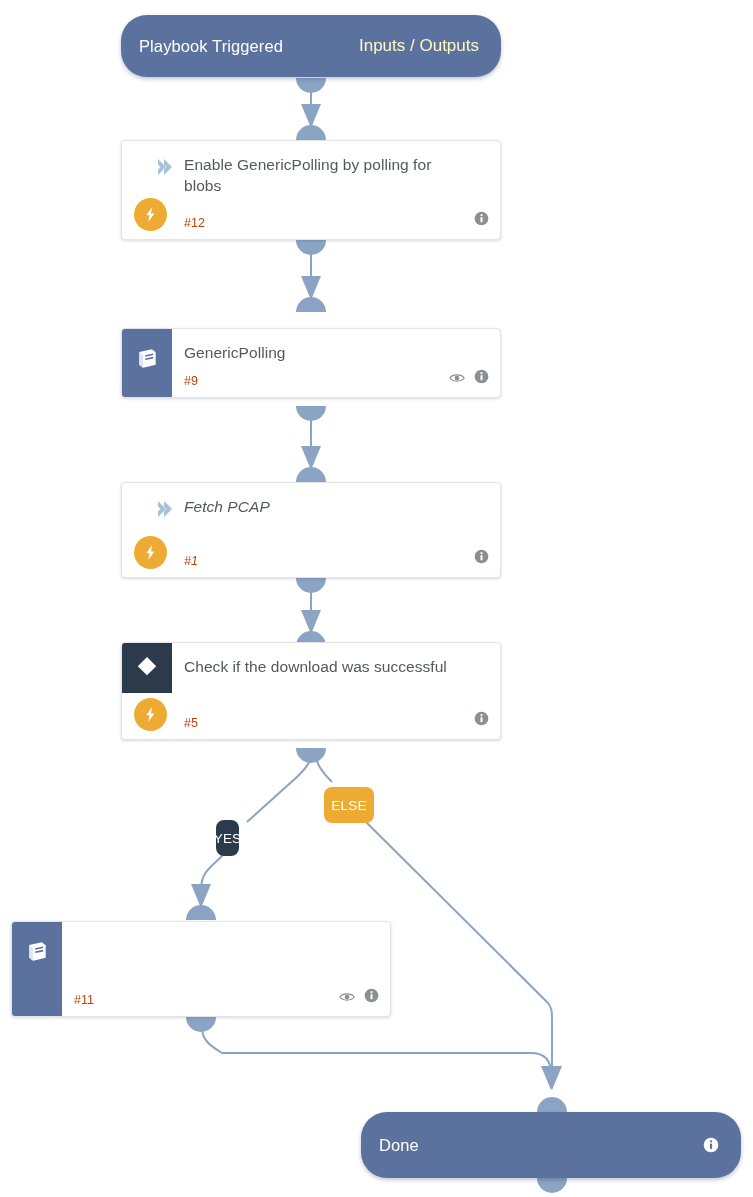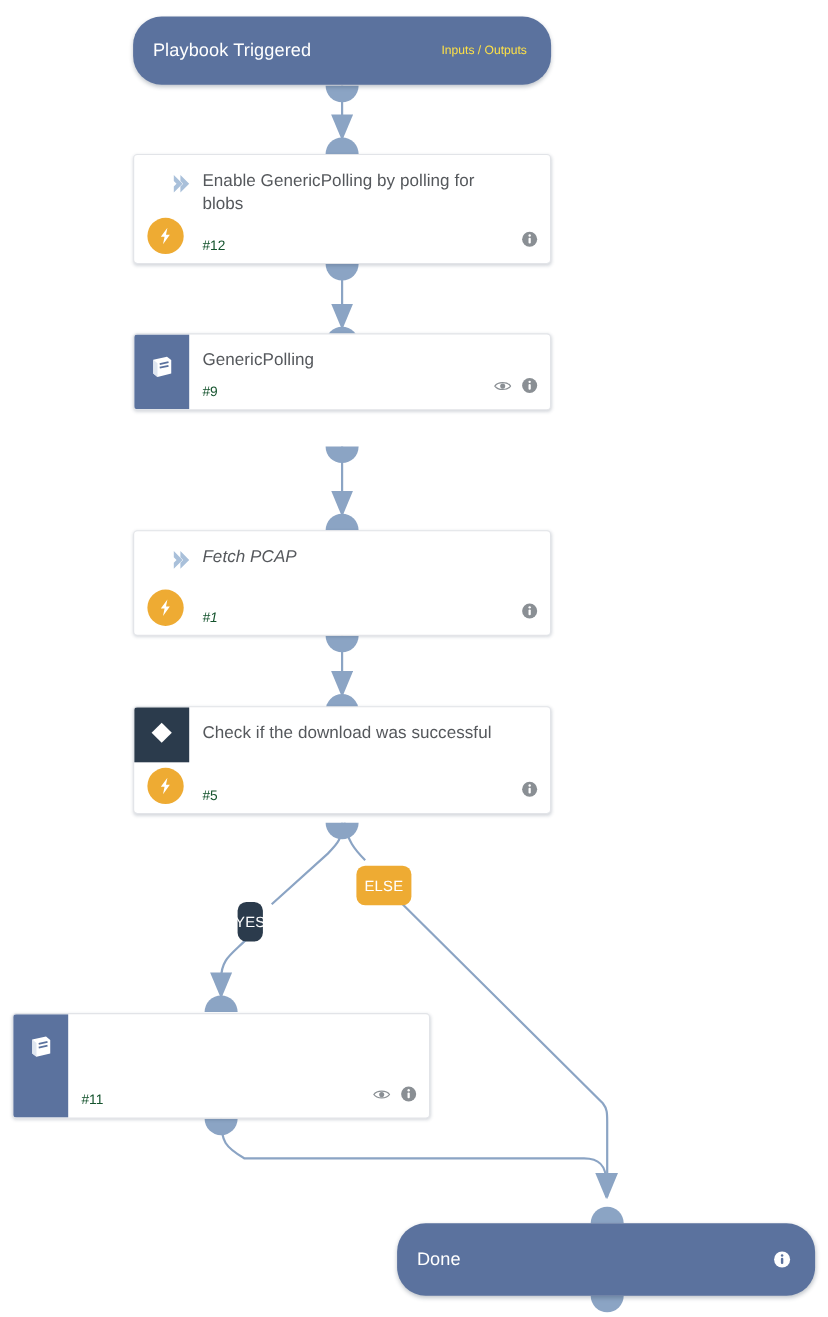--- a/index.html
+++ b/index.html
@@ -43,22 +43,22 @@
   .terminal-title {
     color: #ffffff;
     font-size: 16.5px;
     letter-spacing: .1px;
     margin-left: 18px;
     white-space: nowrap;
   }
   .terminal-sub {
     position: absolute;
     right: 22px;
-    color: #fde047;
-    font-size: 11px;
+    color: #fef9c3;
+    font-size: 17px;
     white-space: nowrap;
   }
   .terminal-info {
     position: absolute;
     right: 22px;
     display: flex;
     align-items: center;
   }
 
   
@@ -71,21 +71,21 @@
     font-size: 15.5px;
     line-height: 1.38;
     color: #55585c;
     letter-spacing: .05px;
   }
   .node-id {
     position: absolute;
     left: 62px;
     bottom: 9px;
     font-size: 12.5px;
-    color: #14532d;
+    color: #c2410c;
     margin-top: 14px;
   }
   .node-icons {
     position: absolute;
     right: 11px;
     bottom: 9px;
     display: flex;
     align-items: center;
     gap: 9px;
   }
@@ -220,21 +220,21 @@
           <svg width="15" height="15" viewBox="0 0 16 16">
             <circle cx="8" cy="8" r="7.3" fill="#8a8f94"></circle>
             <circle cx="8" cy="4.4" r="1.15" fill="#ffffff"></circle>
             <rect x="6.9" y="6.5" width="2.2" height="5.6" rx="1" fill="#ffffff"></rect>
           </svg>
         </span>
       </span>
     </div>
   </div>
 
-  <div class="node" style="left:121px; top:303px; width:380px; height:70px;">
+  <div class="node" style="left:121px; top:328px; width:380px; height:70px;">
     <div class="node-body">
       <span class="side-strip">
         <span>
           <svg width="25" height="25" viewBox="0 0 26 26">
             <path d="M4.5,6.2 L17.5,3.4 L21.5,6.6 L21.5,19.4 L8.5,22.6 L4.5,19.4 Z" fill="#ffffff"></path>
             <path d="M8.5,9.6 L8.5,22.6 L4.5,19.4 L4.5,6.2 Z" fill="#dfe6f0"></path>
             <rect x="10.5" y="8.6" width="8.5" height="1.7" fill="#5b729e" transform="rotate(-12 14.7 9.4)"></rect>
             <rect x="10.5" y="12.1" width="8.5" height="1.7" fill="#5b729e" transform="rotate(-12 14.7 12.9)"></rect>
           </svg>
         </span>

